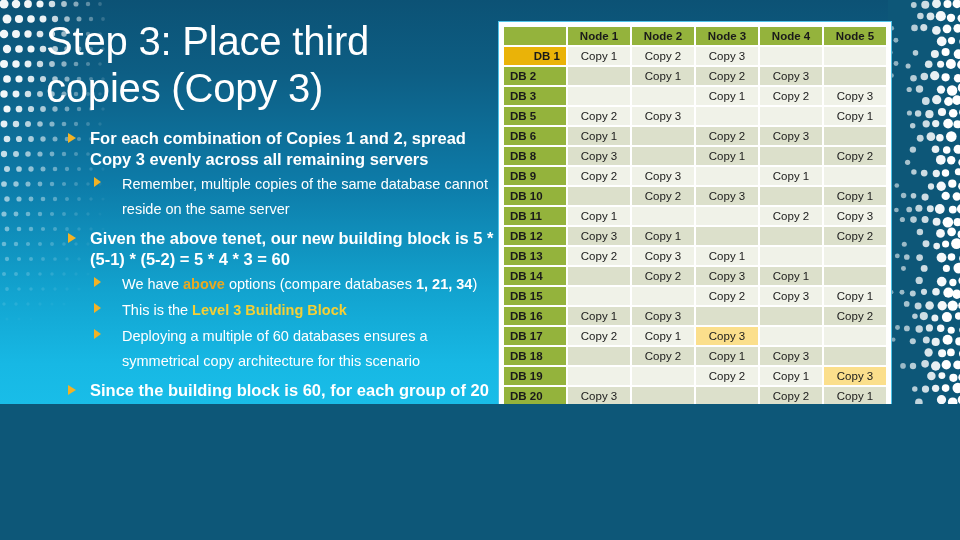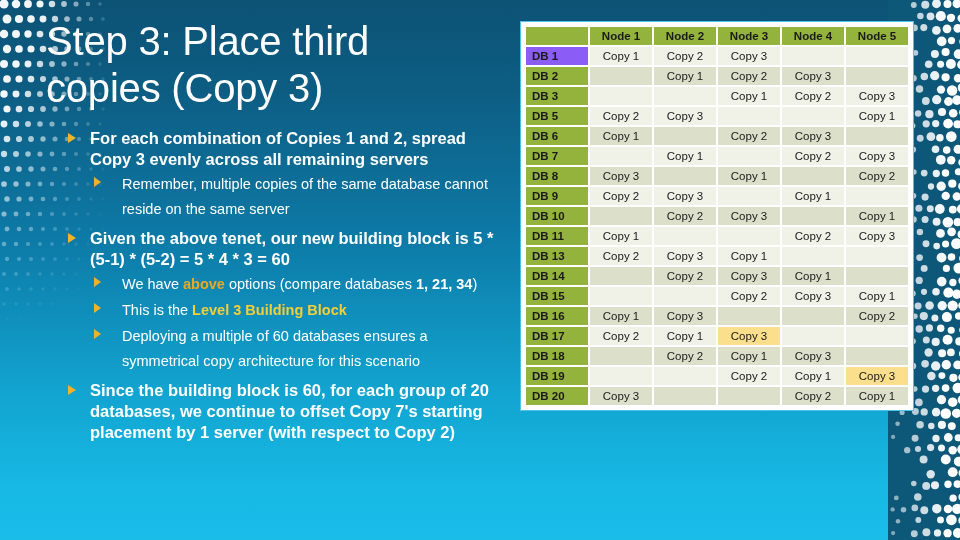--- a/index.html
+++ b/index.html
@@ -10,21 +10,21 @@
   }
   body {
     width: 960px;
     height: 540px;
     overflow: hidden;
     font-family: "Liberation Sans", sans-serif;
   }
   #slide {
     position: relative;
     width: 960px;
-    height: 540px;
+    height: 404px;
     background: linear-gradient(180deg,
         #0c5275 0%,
         #0d5e84 18%,
         #0d7ba8 45%,
         #12a3cf 72%,
         #17b8e4 90%,
         #19bde8 100%);
     overflow: hidden;
   }
 
@@ -112,21 +112,21 @@
     border-top: 5px solid transparent;
     border-bottom: 5px solid transparent;
   }
   .hl-gold { color: #eaa921; font-weight: bold; }
   .hl-yellow { color: #f5cf35; font-weight: bold; }
   .hl-boldwhite { color: #ffffff; font-weight: bold; }
 
   
   .table-wrap {
     position: absolute;
-    left: 520px;
+    left: 498px;
     top: 21px;
     padding: 3px;
     background: #ffffff;
     border: 1px solid #4fc3e8;
     box-sizing: border-box;
   }
   table.grid {
     border-collapse: separate;
     border-spacing: 2px 2px;
     font-size: 11.5px;
@@ -150,21 +150,22 @@
     font-size: 11.5px;
   }
   td.rowhead {
     background: #94b33c;
     color: #1a1a1a;
     font-weight: bold;
     text-align: left;
     width: 62px;
   }
   td.rowhead.accent {
-    background: #8b5cf6;
+    background: #eab308;
+    text-align: right;
   }
   td.cell {
     background: #f0f2e8;
     color: #1a1a1a;
     text-align: center;
     width: 62px;
     font-weight: normal;
   }
   tr.alt td.cell {
     background: #dce0cb;
@@ -668,28 +669,20 @@
             <td class="cell">Copy 1</td>
           </tr>
           <tr class="alt">
             <td class="rowhead">DB 6</td>
             <td class="cell">Copy 1</td>
             <td class="cell"></td>
             <td class="cell">Copy 2</td>
             <td class="cell">Copy 3</td>
             <td class="cell"></td>
           </tr>
-          <tr>
-            <td class="rowhead">DB 7</td>
-            <td class="cell"></td>
-            <td class="cell">Copy 1</td>
-            <td class="cell"></td>
-            <td class="cell">Copy 2</td>
-            <td class="cell">Copy 3</td>
-          </tr>
           <tr class="alt">
             <td class="rowhead">DB 8</td>
             <td class="cell">Copy 3</td>
             <td class="cell"></td>
             <td class="cell">Copy 1</td>
             <td class="cell"></td>
             <td class="cell">Copy 2</td>
           </tr>
           <tr>
             <td class="rowhead">DB 9</td>
@@ -707,20 +700,28 @@
             <td class="cell"></td>
             <td class="cell">Copy 1</td>
           </tr>
           <tr>
             <td class="rowhead">DB 11</td>
             <td class="cell">Copy 1</td>
             <td class="cell"></td>
             <td class="cell"></td>
             <td class="cell">Copy 2</td>
             <td class="cell">Copy 3</td>
+          </tr>
+          <tr class="alt">
+            <td class="rowhead">DB 12</td>
+            <td class="cell">Copy 3</td>
+            <td class="cell">Copy 1</td>
+            <td class="cell"></td>
+            <td class="cell"></td>
+            <td class="cell">Copy 2</td>
           </tr>
           <tr>
             <td class="rowhead">DB 13</td>
             <td class="cell">Copy 2</td>
             <td class="cell">Copy 3</td>
             <td class="cell">Copy 1</td>
             <td class="cell"></td>
             <td class="cell"></td>
           </tr>
           <tr class="alt">

